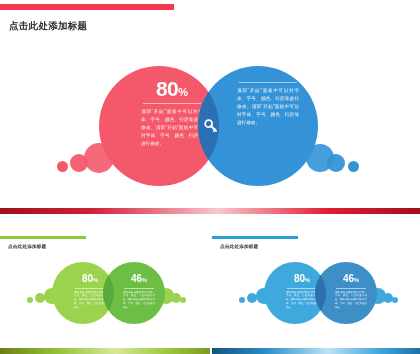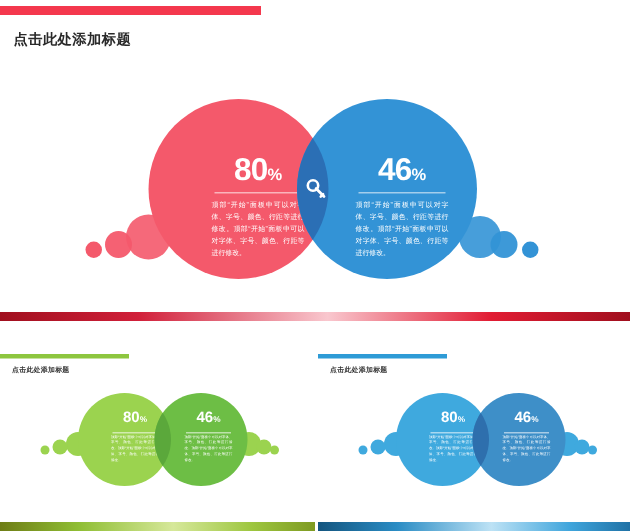--- a/index.html
+++ b/index.html
@@ -61,21 +61,21 @@
   .circ-inner{
     position:absolute; left:0; top:0; width:100%; height:100%;
     display:flex; flex-direction:column; align-items:center;
     padding-top:12px;
   }
   .circ-left .circ-inner{ padding-left:26px; }
   .circ-right .circ-inner{ padding-left:20px; }
 
   .pct{
     color:#ffffff; line-height:1;
-    font-weight:bold; white-space:nowrap;margin-top:25px;
+    font-weight:bold; white-space:nowrap;
   }
   .pct .num{ font-size:21px; letter-spacing:-.5px; }
   .pct .sym{ font-size:11px; font-weight:bold; }
 
   .pct-rule{
     width:58px; height:1px;
     background:rgba(255,255,255,.55);
     margin:4px 0 4px 0;
   }
 
@@ -214,23 +214,20 @@
         <div class="pct">
           <span class="num">80</span><span class="sym">%</span>
         </div>
         <div class="pct-rule"></div>
         <div class="body-text">顶部“开始”面板中可以对字体、字号、颜色、行距等进行修改。顶部“开始”面板中可以对字体、字号、颜色、行距等进行修改。</div>
       </div>
     </div>
 
     <div class="circ circ-right">
       <div class="circ-inner">
-        <div class="pct">
-          <span class="num">46</span><span class="sym">%</span>
-        </div>
         <div class="pct-rule"></div>
         <div class="body-text">顶部“开始”面板中可以对字体、字号、颜色、行距等进行修改。顶部“开始”面板中可以对字体、字号、颜色、行距等进行修改。</div>
       </div>
     </div>
 
     <div class="lens"></div>
 
     <svg class="key-icon" viewBox="0 0 24 24">
       <circle cx="8.5" cy="8.5" r="5.2" fill="none" stroke="#ffffff" stroke-width="2.6"></circle>
       <path d="M11.6 11.6 L19.5 19.5" stroke="#ffffff" stroke-width="2.8" stroke-linecap="round"></path>

